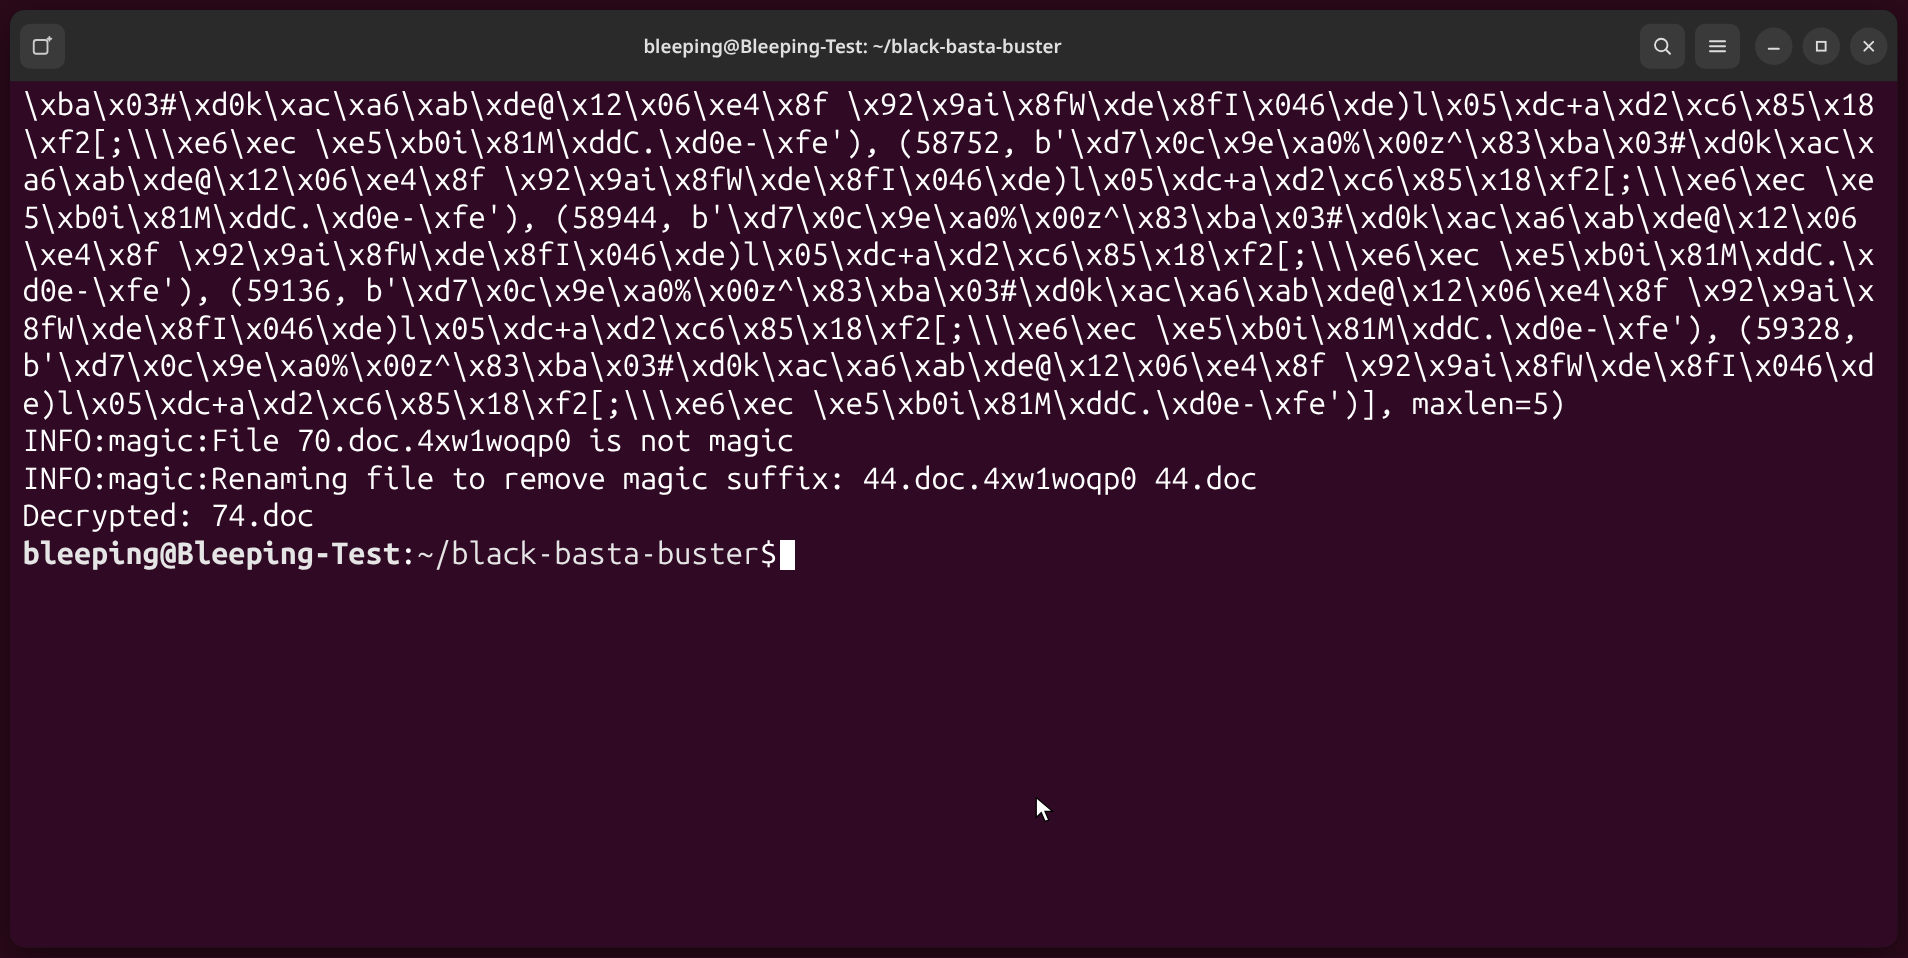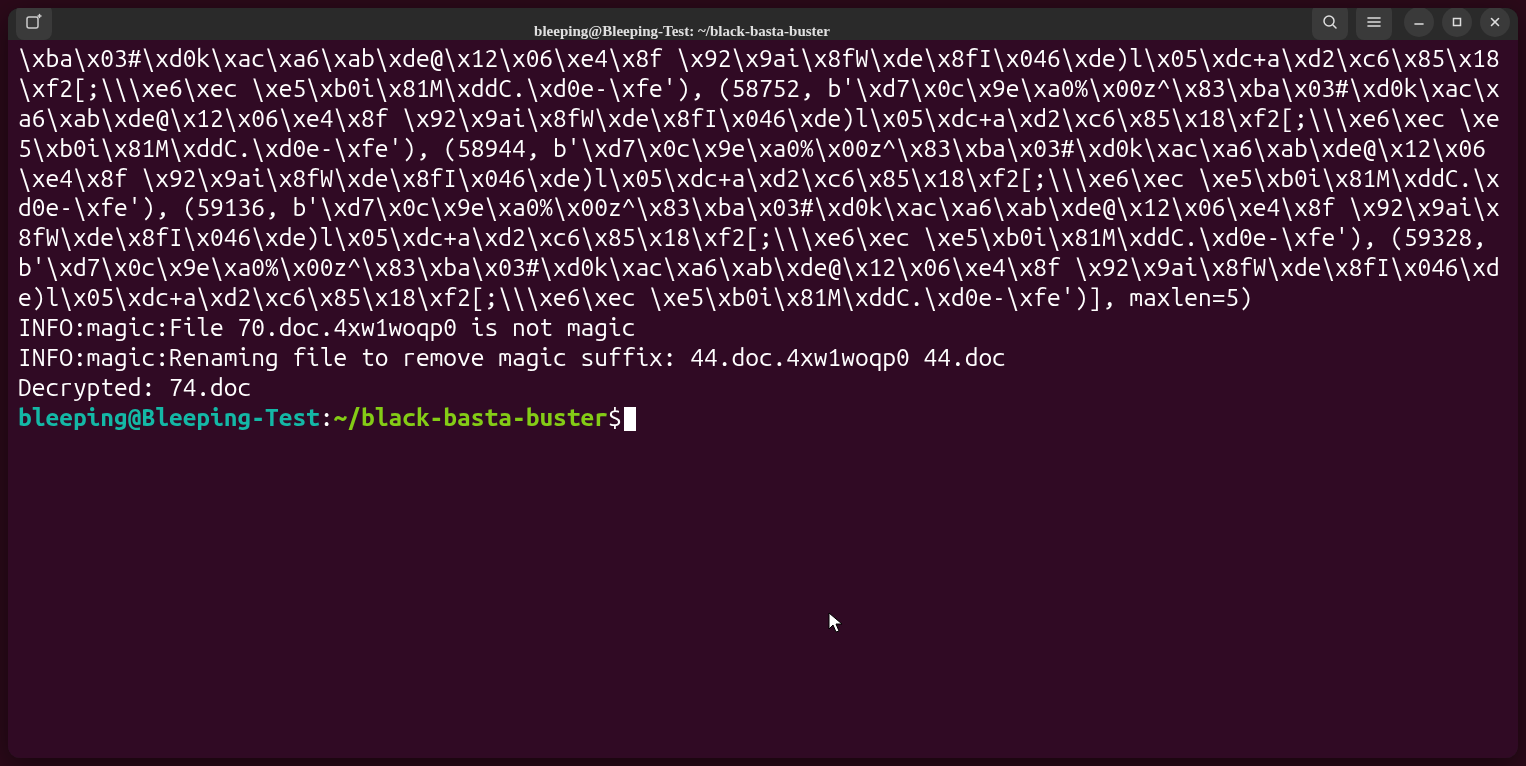--- a/index.html
+++ b/index.html
@@ -16,27 +16,26 @@
     height: 100%;
     background: #1e1e1e;
     border-radius: 12px;
     overflow: hidden;
     display: flex;
     flex-direction: column;
     box-shadow: 0 8px 32px rgba(0,0,0,0.5);
   }
   .titlebar {
     background: #2a2a2a;
-    height: 32px;
+    height: 57px;
     display: flex;
-    align-items: flex-end;
+    align-items: center;
     padding: 0 8px;
     gap: 8px;
     flex-shrink: 0;
-    font-family: Liberation Serif, serif;
   }
   .tb-left {
     display: flex;
     align-items: center;
   }
   .tb-btn {
     width: 36px;
     height: 36px;
     border-radius: 8px;
     background: #3a3a3a;
@@ -82,22 +81,22 @@
     line-height: 1.22;
     color: #ffffff;
     overflow-y: auto;
     position: relative;
     white-space: pre-wrap;
     word-break: break-all;
   }
   .terminal-body::-webkit-scrollbar { width: 10px; }
   .terminal-body::-webkit-scrollbar-track { background: transparent; }
   .terminal-body::-webkit-scrollbar-thumb { background: #6a6a6a; border-radius: 5px; }
-  .prompt-user { color: #14b8a6; font-weight: bold; }
-  .prompt-path { color: #84cc16; font-weight: bold; }
+  .prompt-user { color: #e5e5e5; font-weight: bold; }
+  .prompt-path { color: #e5e5e5; font-weight: normal; }
   .prompt-colon { color: #ffffff; }
   .cursor {
     display: inline-block;
     width: 12px;
     height: 24px;
     background: #ffffff;
     vertical-align: text-bottom;
     margin-left: 2px;
   }
   .mouse-cursor {

